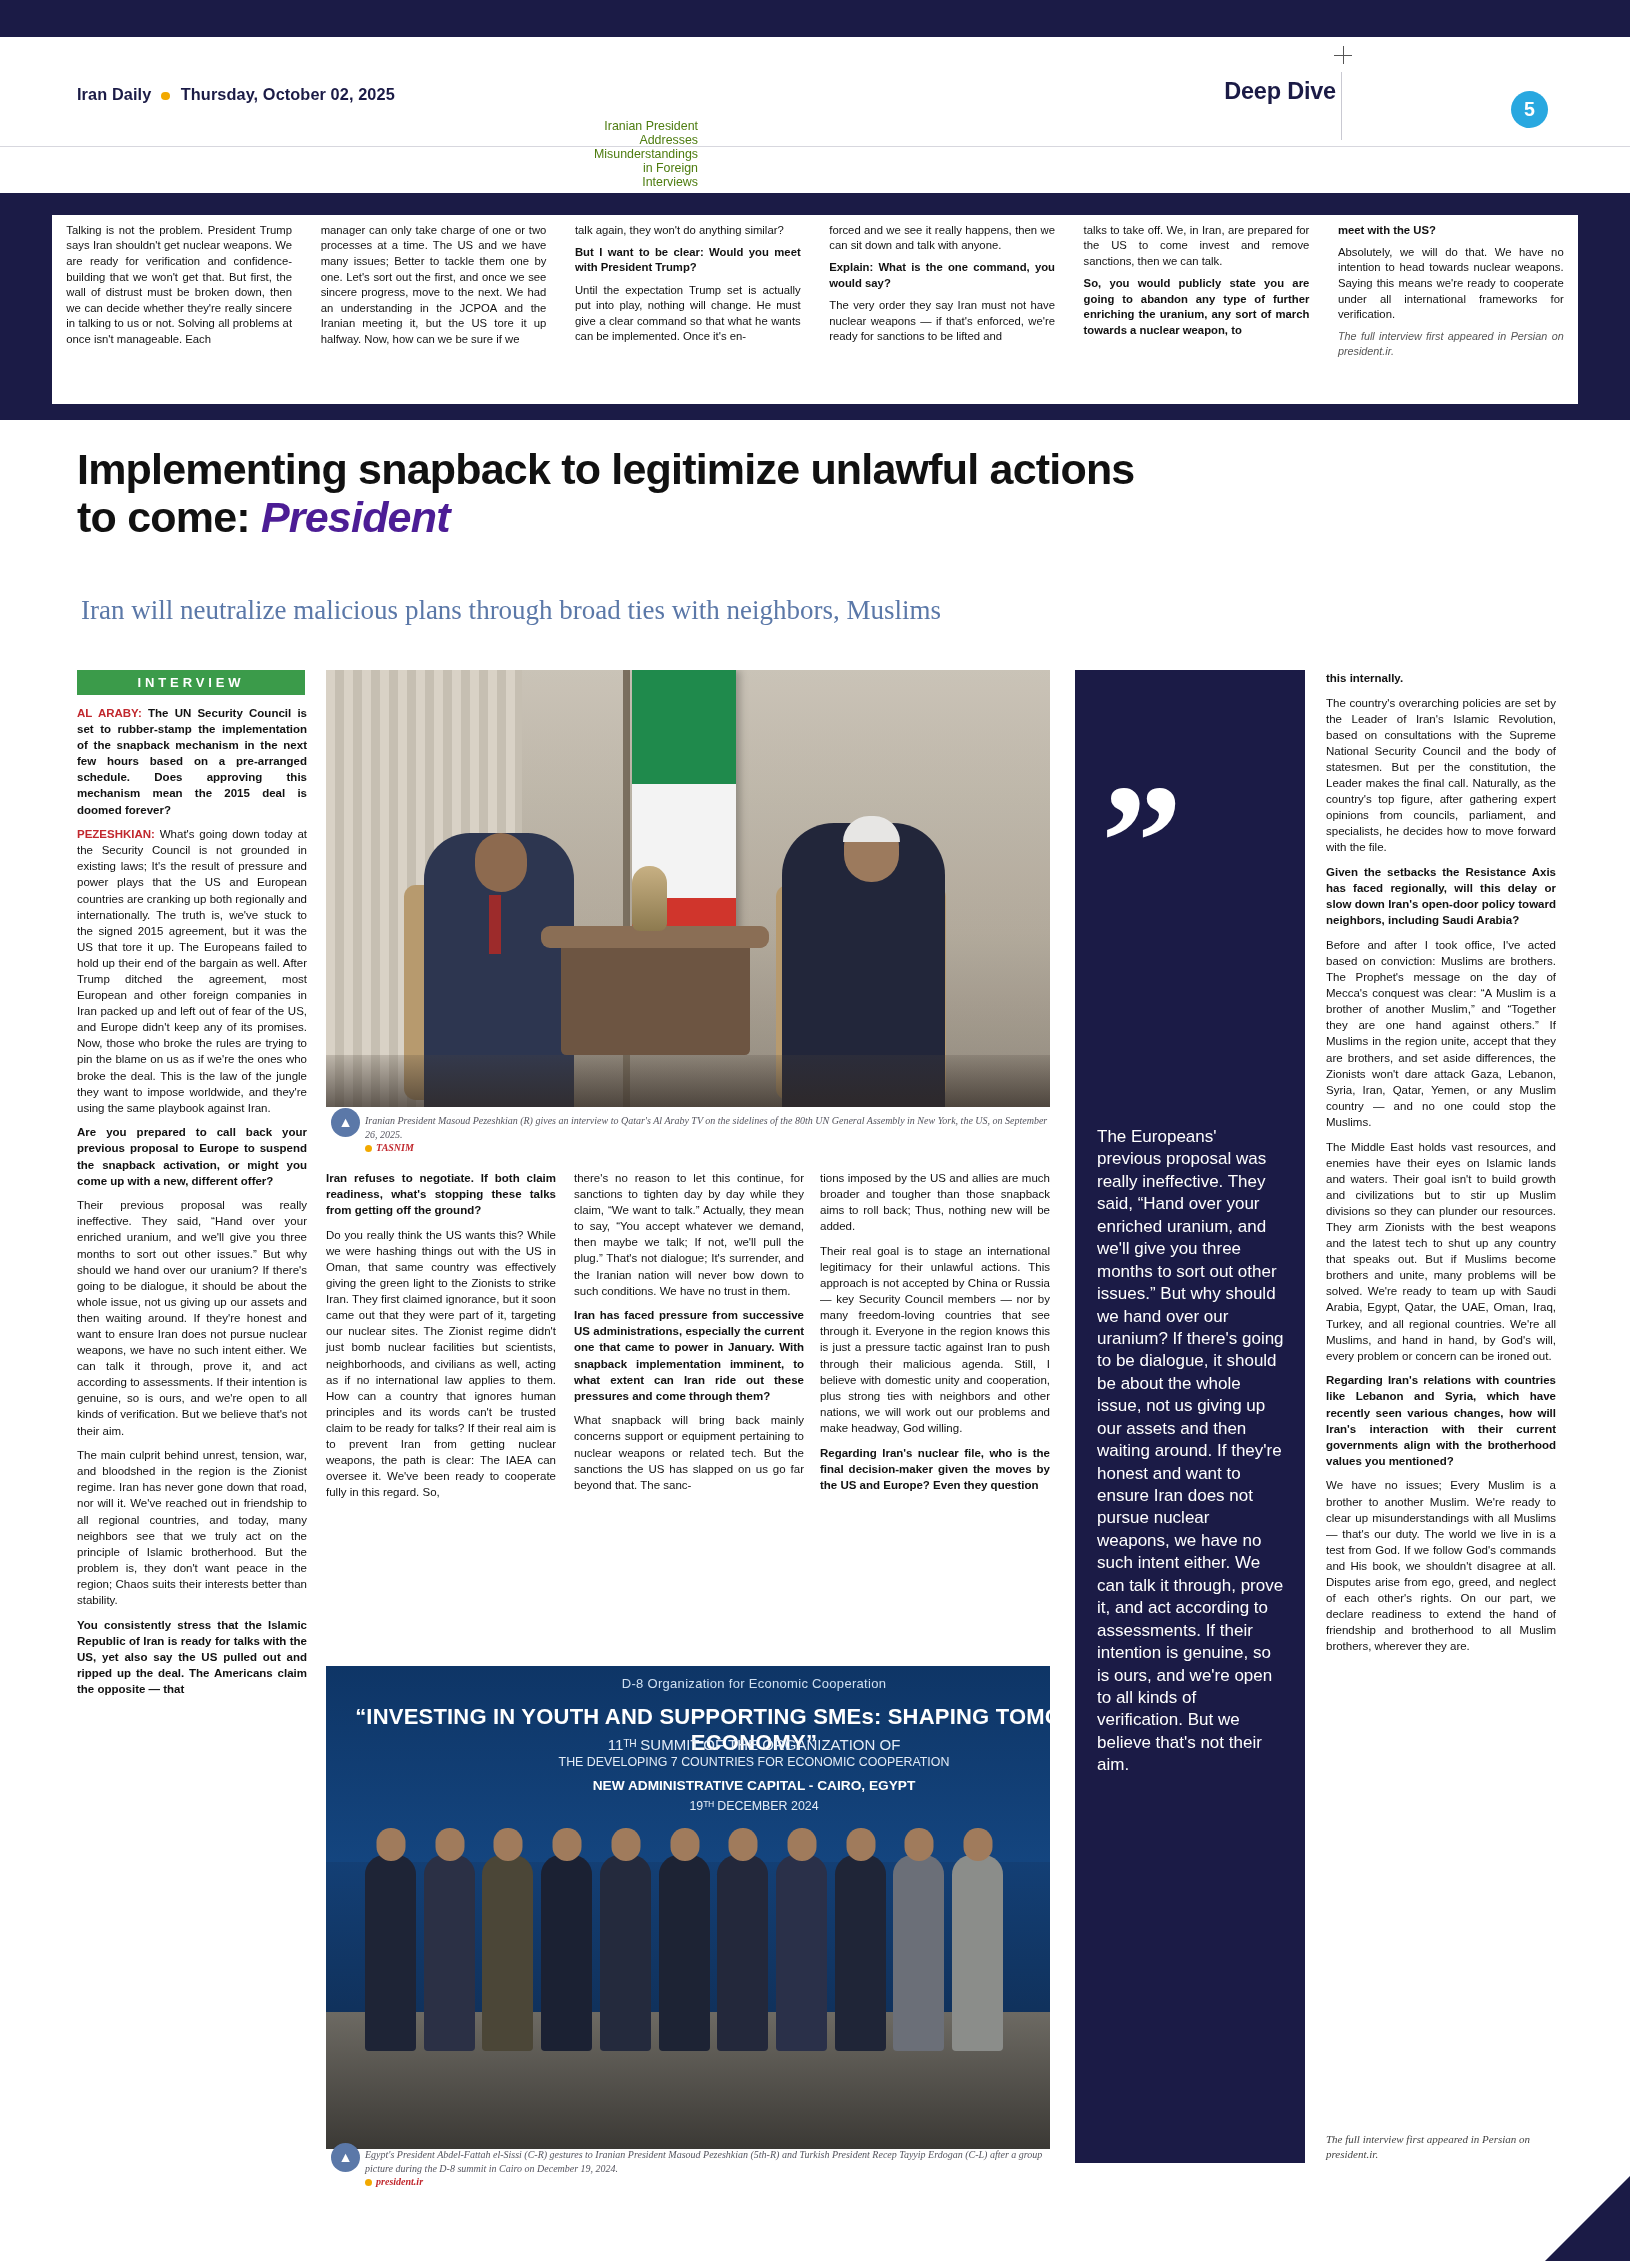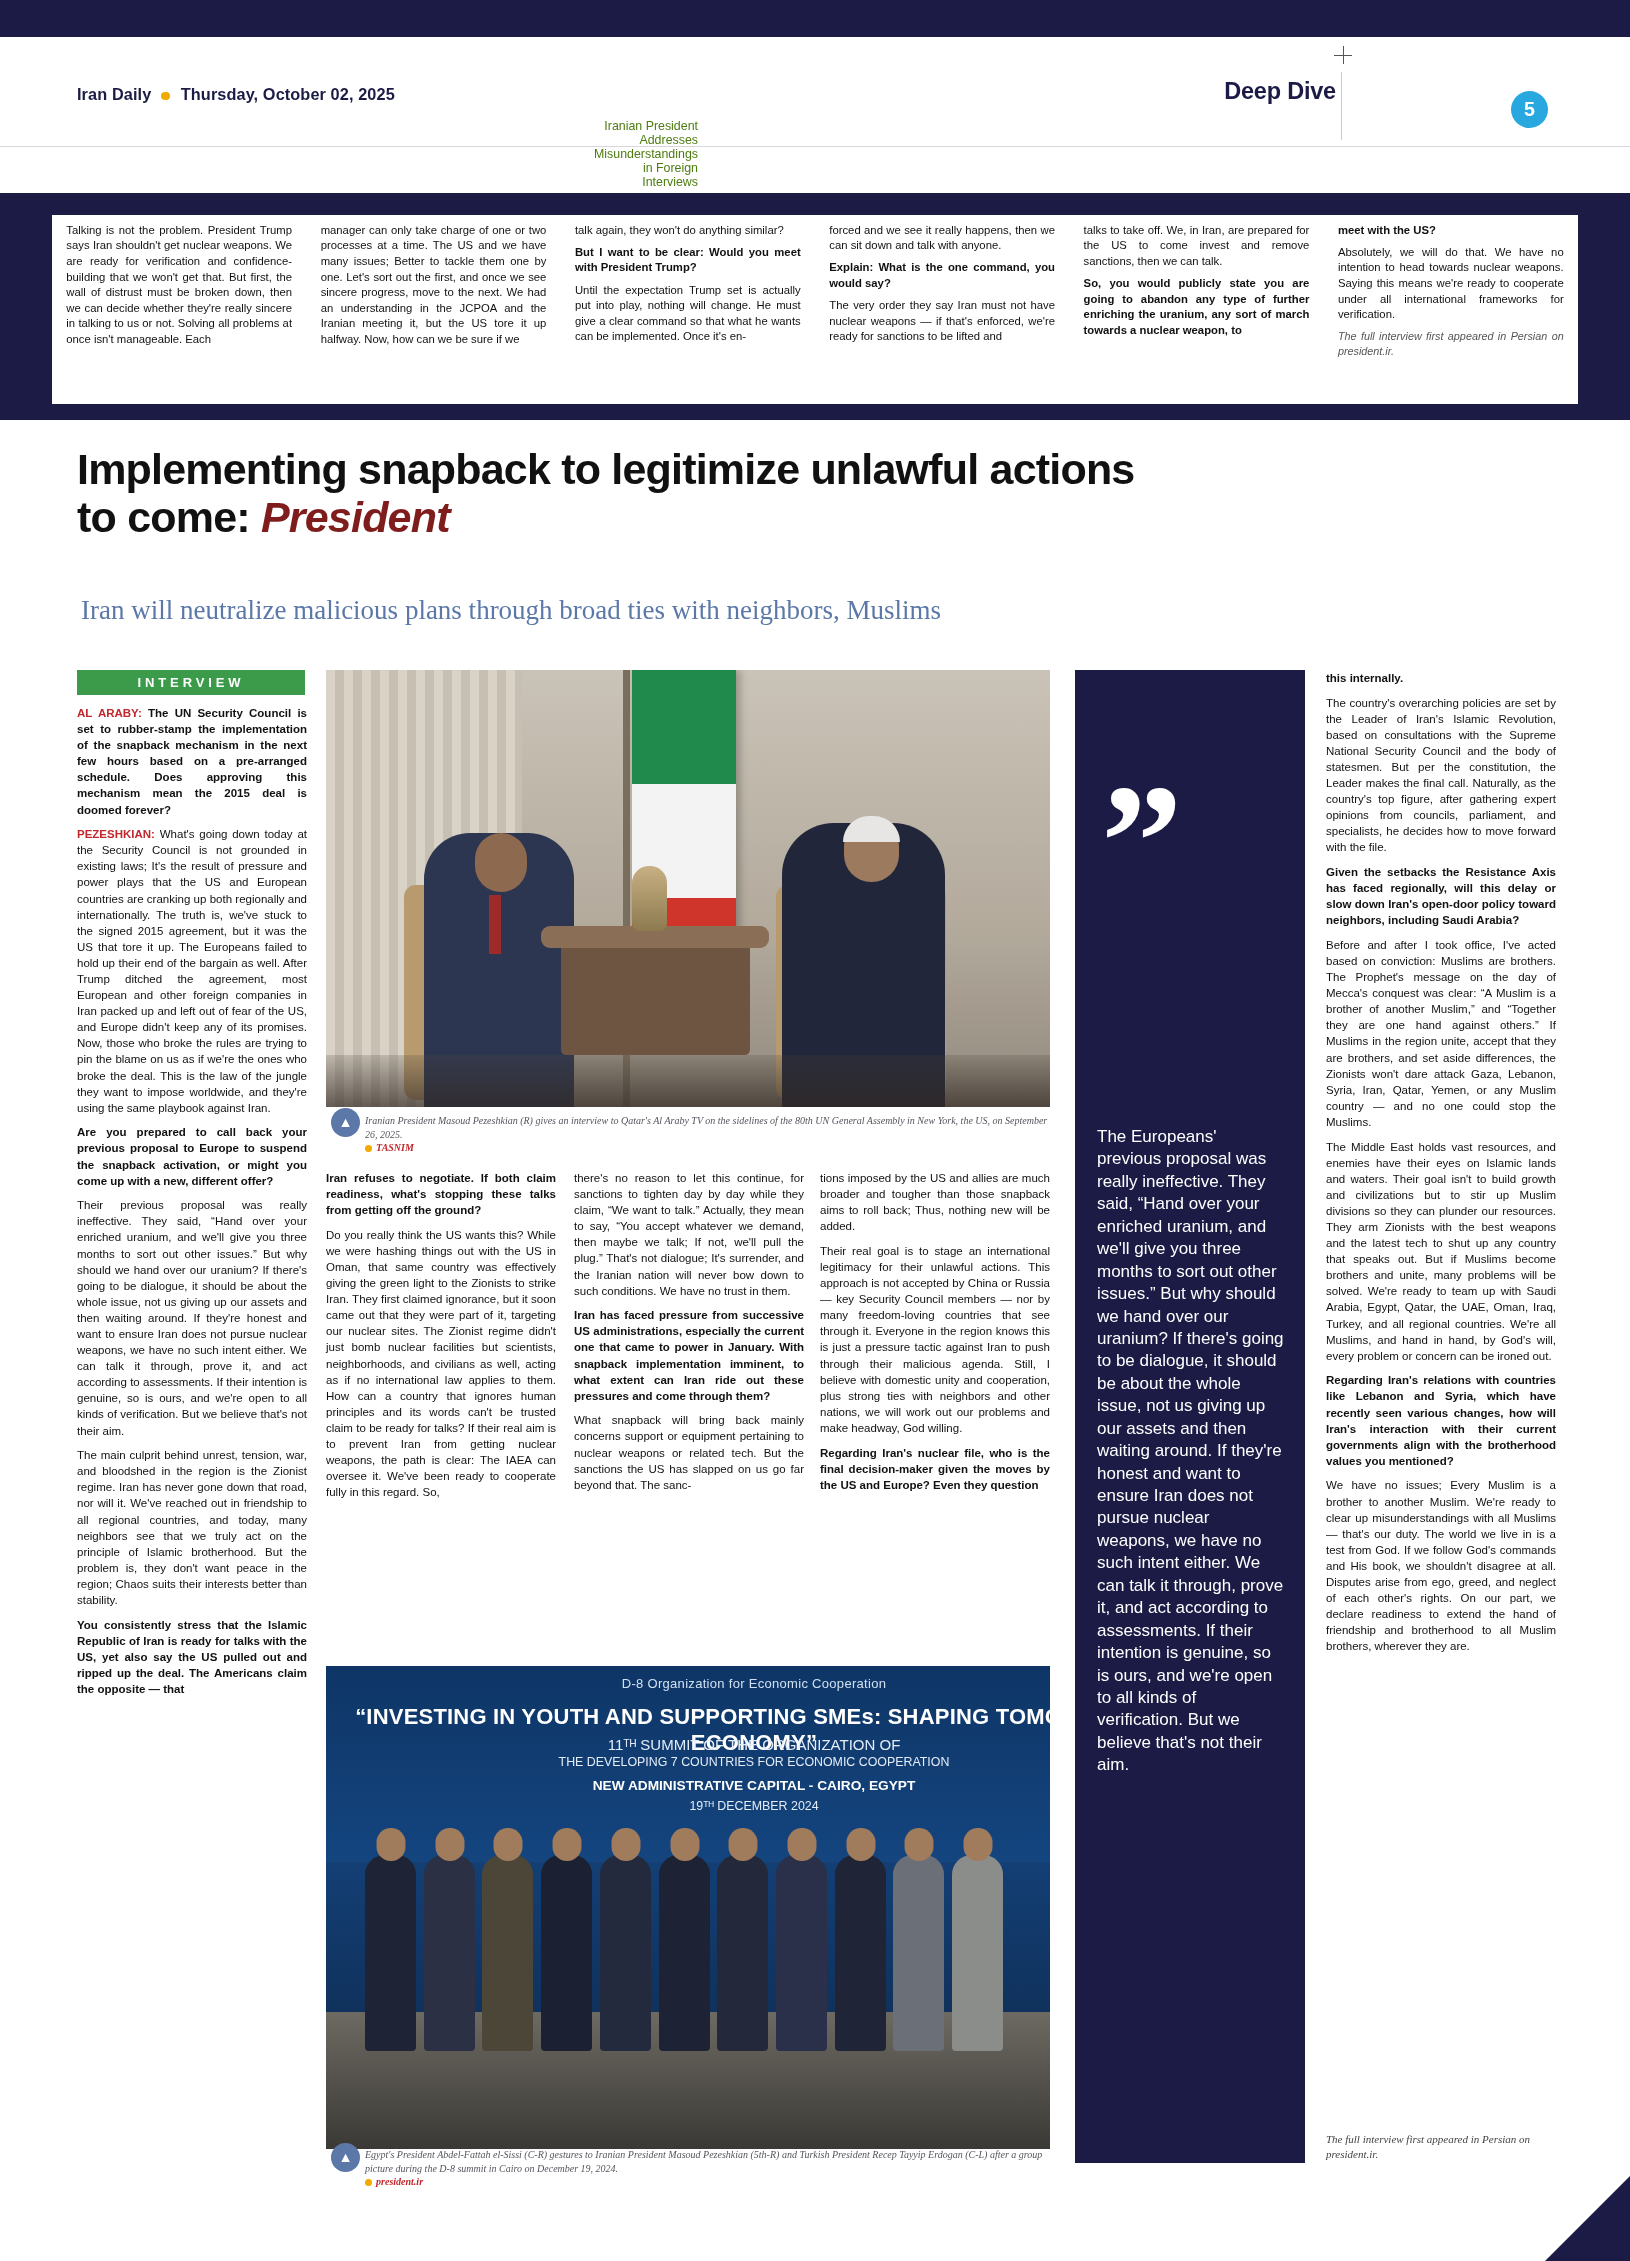--- a/index.html
+++ b/index.html
@@ -144,21 +144,21 @@
     position: absolute;
     left: 77px; top: 445px;
     width: 1480px;
     font-size: 43px;
     line-height: 1.12;
     font-weight: bold;
     color: #111;
     letter-spacing: -0.8px;
   }
   .headline .grey {
-    color: #7f1d1d;
+    color: #4c1d95;
     font-style: italic;
     font-weight: bold;
   }
   .subhead {
     position: absolute;
     left: 81px; top: 595px;
     width: 1487px;
     font-family: "Liberation Serif", serif;
     font-size: 27px;
     color: #5b78a8;

